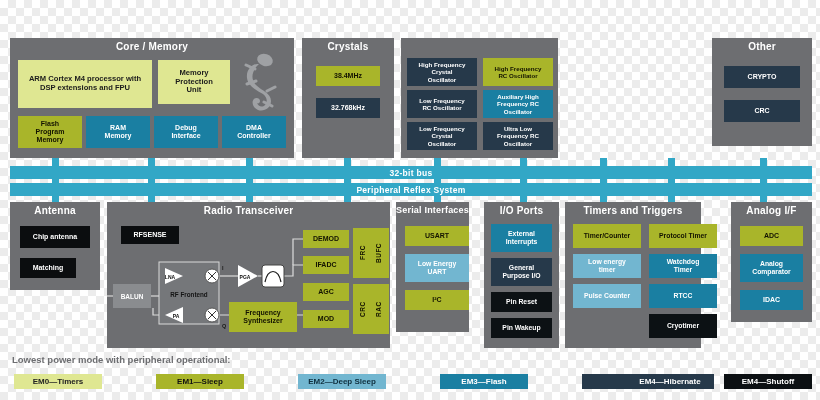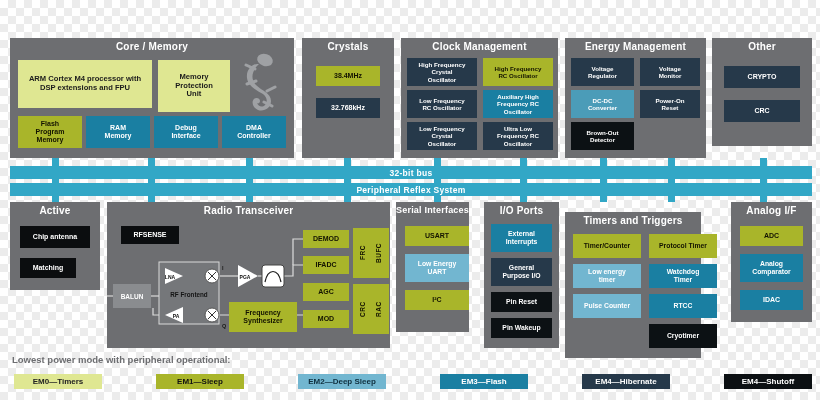--- a/index.html
+++ b/index.html
@@ -41,71 +41,62 @@
   .vcon{position:absolute;top:158px;height:44px;width:7px;background:#32a7c6;z-index:1;}
   .legend-caption{position:absolute;left:12px;top:354px;font-weight:bold;font-size:9.5px;color:#6d6e71;}
   .lg{
     position:absolute;top:374px;width:88px;height:15px;display:flex;align-items:center;justify-content:center;
     font-weight:bold;font-size:8px;
   }
   .lg0{background:#dfe792;color:#222;}
   .lg1{background:#a9b52a;color:#111;}
   .lg2{background:#72b6d0;color:#10303f;}
   .lg3{background:#1a7fa2;color:#fff;}
-  .lg4{background:#26394a;color:#fff;}
+  .lg4{background:#26394a;color:#fff;padding-left:44px;}
   .lg5{background:#0c1013;color:#fff;}
   .radio-svg{position:absolute;left:0;top:20px;}
   .svgt{font-family:"Liberation Sans",sans-serif;font-weight:bold;}
 </style>
 </head>
 <body>
 
 <div class="stage">
 
   <div class="block" style="left:10px;top:38px;width:284px;height:120px">
     <div class="btitle">Core / Memory</div>
     <div class="cell em0 md" style="left:8px;top:22px;width:134px;height:48px">ARM Cortex M4 processor with DSP extensions and FPU</div>
-    <div class="cell em0 md" style="left:148px;top:22px;width:72px;height:52px">Memory Protection Unit</div>
+    <div class="cell em0 md" style="left:148px;top:22px;width:72px;height:44px">Memory Protection Unit</div>
     <svg width="56" height="64" viewBox="0 0 56 64" style="position:absolute;left:224px;top:12px">
       <g fill="#9fa1a4">
         <ellipse cx="31" cy="10" rx="8" ry="6" transform="rotate(18 31 10)"></ellipse>
         <path d="M25 14 C18 20 16 29 22 35 C28 41 37 43 37 51 C37 58 30 62 24 60 C19 58 17 52 20 49 C22 47 26 48 26 51 C26 53 24 54 23 53 C24 56 28 58 31 55 C34 52 33 47 29 44 C22 40 14 36 13 28 C12 20 18 13 25 14 Z"></path>
         <path d="M21 19 L12 15 M22 31 L13 34 M33 41 L41 37 M30 52 L38 56" stroke="#9fa1a4" stroke-width="3" stroke-linecap="round" fill="none"></path>
       </g>
     </svg>
     <div class="cell em1" style="left:8px;top:78px;width:64px;height:32px">Flash Program Memory</div>
     <div class="cell em3" style="left:76px;top:78px;width:64px;height:32px">RAM Memory</div>
     <div class="cell em3" style="left:144px;top:78px;width:64px;height:32px">Debug Interface</div>
     <div class="cell em3" style="left:212px;top:78px;width:64px;height:32px">DMA Controller</div>
   </div>
 
   <div class="block" style="left:302px;top:38px;width:92px;height:120px">
     <div class="btitle">Crystals</div>
     <div class="cell em1" style="left:14px;top:28px;width:64px;height:20px">38.4MHz</div>
     <div class="cell em4h" style="left:14px;top:60px;width:64px;height:20px">32.768kHz</div>
   </div>
 
   <div class="block" style="left:401px;top:38px;width:157px;height:120px">
-    <div class="btitle">Clock Management</div>
     <div class="cell em4h xs" style="left:6px;top:20px;width:70px;height:28px">High Frequency Crystal Oscillator</div>
     <div class="cell em1 xs" style="left:82px;top:20px;width:70px;height:28px">High Frequency RC Oscillator</div>
     <div class="cell em4h xs" style="left:6px;top:52px;width:70px;height:28px">Low Frequency RC Oscillator</div>
     <div class="cell em3 xs" style="left:82px;top:52px;width:70px;height:28px">Auxiliary High Frequency RC Oscillator</div>
     <div class="cell em4h xs" style="left:6px;top:84px;width:70px;height:28px">Low Frequency Crystal Oscillator</div>
     <div class="cell em4h xs" style="left:82px;top:84px;width:70px;height:28px">Ultra Low Frequency RC Oscillator</div>
   </div>
 
-  <div class="block" style="left:565px;top:38px;width:141px;height:120px">
-    <div class="btitle">Energy Management</div>
-    <div class="cell em4h xs" style="left:6px;top:20px;width:63px;height:28px">Voltage Regulator</div>
-    <div class="cell em4h xs" style="left:75px;top:20px;width:60px;height:28px">Voltage Monitor</div>
-    <div class="cell tealmid xs" style="left:6px;top:52px;width:63px;height:28px">DC-DC Converter</div>
-    <div class="cell em4h xs" style="left:75px;top:52px;width:60px;height:28px">Power-On Reset</div>
-    <div class="cell em4s xs" style="left:6px;top:84px;width:63px;height:28px">Brown-Out Detector</div>
-  </div>
 
   <div class="block" style="left:712px;top:38px;width:100px;height:108px">
     <div class="btitle">Other</div>
     <div class="cell em4h" style="left:12px;top:28px;width:76px;height:22px">CRYPTO</div>
     <div class="cell em4h" style="left:12px;top:62px;width:76px;height:22px">CRC</div>
   </div>
 
   <div class="vcon" style="left:52px"></div>
   <div class="vcon" style="left:148px"></div>
   <div class="vcon" style="left:246px"></div>
@@ -117,21 +108,21 @@
   <div class="vcon" style="left:760px"></div>
 
   <div class="bus" style="top:166px">
     <span>32-bit bus</span>
   </div>
   <div class="bus" style="top:183px">
     <span>Peripheral Reflex System</span>
   </div>
 
   <div class="block" style="left:10px;top:202px;width:90px;height:88px">
-    <div class="btitle">Active</div>
+    <div class="btitle">Antenna</div>
     <div class="cell blackbox" style="left:10px;top:24px;width:70px;height:22px">Chip antenna</div>
     <div class="cell blackbox" style="left:10px;top:56px;width:56px;height:20px">Matching</div>
   </div>
 
   <div class="block" style="left:107px;top:202px;width:283px;height:146px">
     <div class="btitle">Radio Transceiver</div>
 
     <svg class="radio-svg" width="210" height="126" viewBox="0 0 210 126">
       <g stroke="#dcdcdc" stroke-width="1.2" fill="none">
         <path d="M0 74 L6 74"></path>
@@ -186,21 +177,21 @@
   </div>
 
   <div class="block" style="left:484px;top:202px;width:75px;height:146px">
     <div class="btitle">I/O Ports</div>
     <div class="cell em3 s" style="left:7px;top:22px;width:61px;height:28px">External Interrupts</div>
     <div class="cell em4h s" style="left:7px;top:56px;width:61px;height:28px">General Purpose I/O</div>
     <div class="cell em4s s" style="left:7px;top:90px;width:61px;height:20px">Pin Reset</div>
     <div class="cell em4s s" style="left:7px;top:116px;width:61px;height:20px">Pin Wakeup</div>
   </div>
 
-  <div class="block" style="left:565px;top:212px;width:136px;height:146px">
+  <div class="block" style="left:565px;top:202px;width:136px;height:146px">
     <div class="btitle">Timers and Triggers</div>
     <div class="cell em1 s" style="left:8px;top:22px;width:68px;height:24px">Timer/Counter</div>
     <div class="cell em1 s" style="left:84px;top:22px;width:68px;height:24px">Protocol Timer</div>
     <div class="cell em2 s" style="left:8px;top:52px;width:68px;height:24px">Low energy timer</div>
     <div class="cell em3 s" style="left:84px;top:52px;width:68px;height:24px">Watchdog Timer</div>
     <div class="cell em2 s" style="left:8px;top:82px;width:68px;height:24px">Pulse Counter</div>
     <div class="cell em3 s" style="left:84px;top:82px;width:68px;height:24px">RTCC</div>
     <div class="cell em4s s" style="left:84px;top:112px;width:68px;height:24px">Cryotimer</div>
   </div>
 

